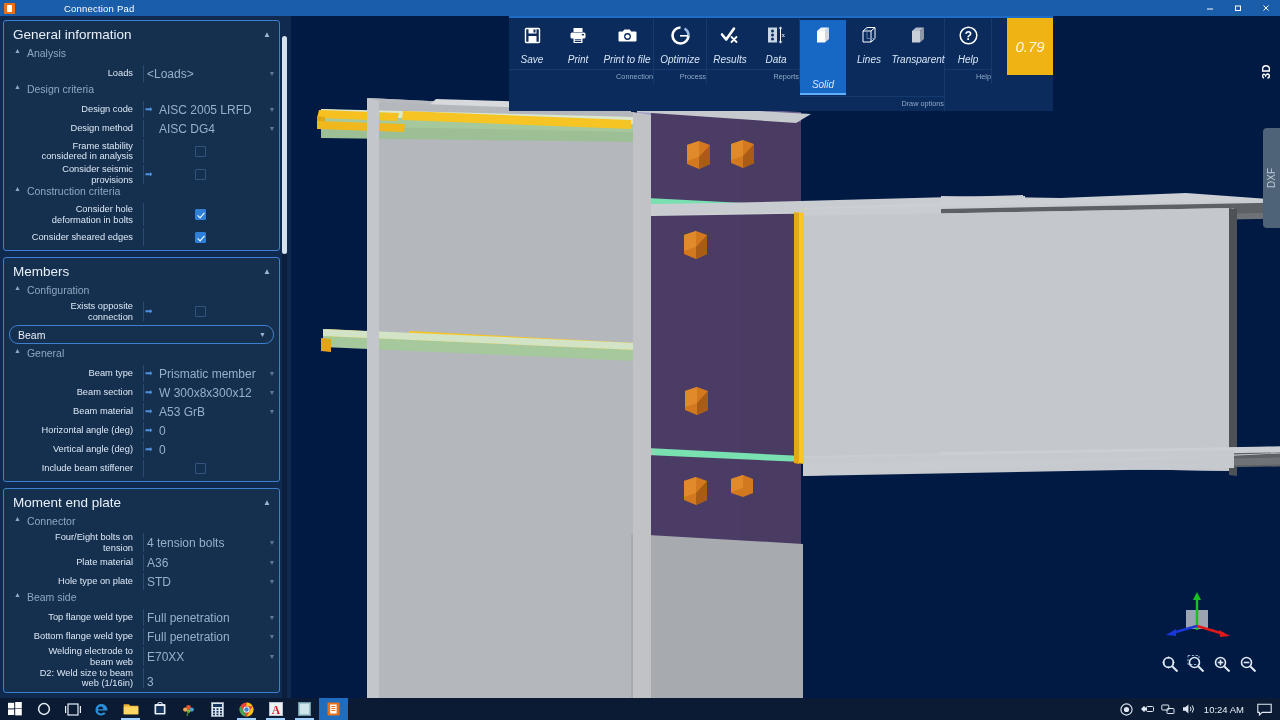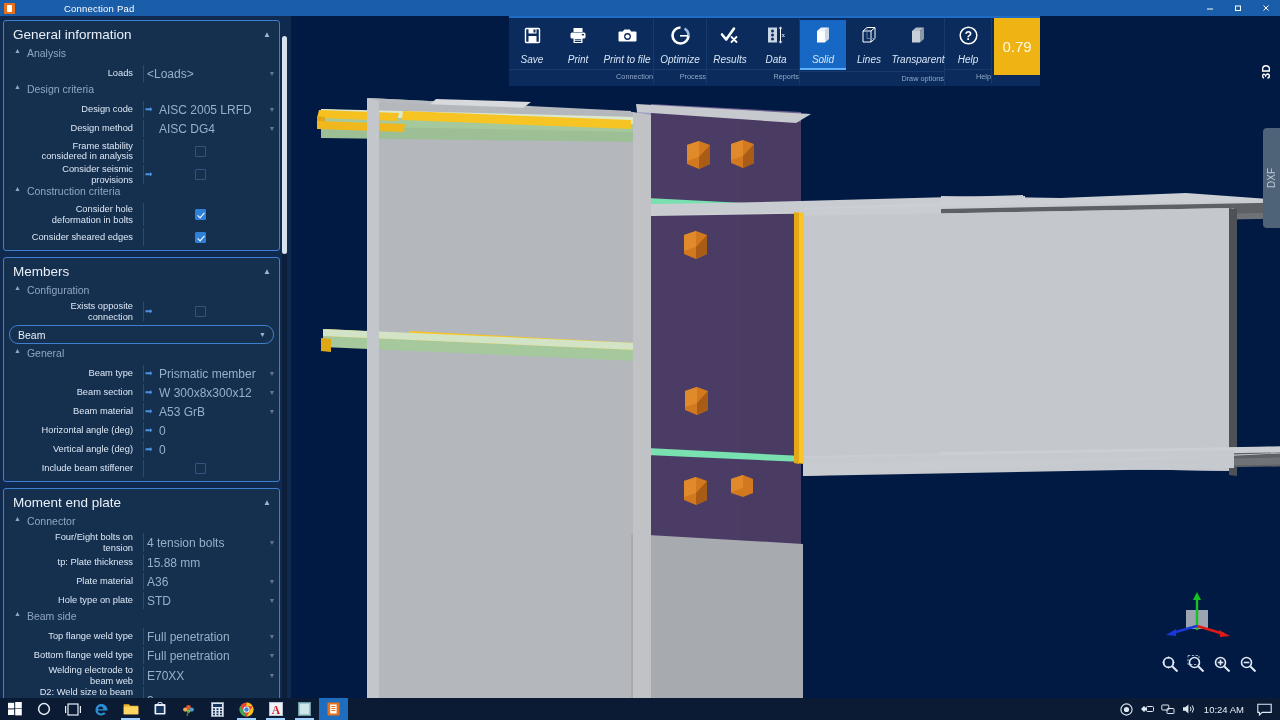--- a/index.html
+++ b/index.html
@@ -117,31 +117,31 @@
     display:flex; flex-direction:column; align-items:stretch;
     border-right:1px solid #143a6e; padding:2px 0 0 0;
   }
   .rgroup:last-child{ border-right:none; }
   .ritems{ display:flex; }
   .ritem{
     width:46px; display:flex; flex-direction:column; align-items:center;
     padding:4px 0 3px 0; cursor:default;
   }
   .ritem.wide{ width:52px; }
-  .ritem.sel{ background:#1668c4; border-bottom:2px solid #5fb0ff; }
+  .ritem.sel{ background:#1668c4; border-bottom:2px solid #5fb0ff;gap:25px; }
   .ritem .ic{ height:22px; display:flex; align-items:center; justify-content:center; }
   .ritem .tx{ color:#d9e6f5; font-size:10px; margin-top:8px;font-style:italic; }
   .rtitle{
     text-align:right; color:#90a9c6; font-size:7.3px;
     border-top:1px solid #143a6e; padding:2px 0 3px 0; margin-top:1px;
   }
   .badge{
-    width:46px; height:57px; background:#efb313; margin-left:2px;
+    width:46px; height:57px; background:#efb313; margin-left:15px;
     display:flex; align-items:center; justify-content:center;
-    color:#fff8e0; font-size:15px;
+    color:#fff8e0; font-size:15px;font-style:italic;
   }
 
   
   .lbl3d{
     position:absolute; right:8px; top:48px;
     color:#ffffff; font-size:11px; font-weight:bold;
     writing-mode:vertical-rl; transform:rotate(180deg); letter-spacing:.5px;
   }
   .dxftab{
     position:absolute; right:0px; top:112px; width:17px; height:100px;
@@ -348,25 +348,20 @@
       <div class="panel-body">
         <div class="group">
           <span class="tri">▲</span>
           <span>Connector</span>
         </div>
         <div class="row">
           <div class="lbl">Four/Eight bolts on tension</div>
           <div class="sep"></div>
           <div class="val">4 tension bolts</div>
           <div class="drop">▼</div>
-        </div>
-        <div class="row">
-          <div class="lbl">tp:  Plate thickness</div>
-          <div class="sep"></div>
-          <div class="val">15.88 mm</div>
         </div>
         <div class="row">
           <div class="lbl">Plate material</div>
           <div class="sep"></div>
           <div class="val">A36</div>
           <div class="drop">▼</div>
         </div>
         <div class="row">
           <div class="lbl">Hole type on plate</div>
           <div class="sep"></div>

